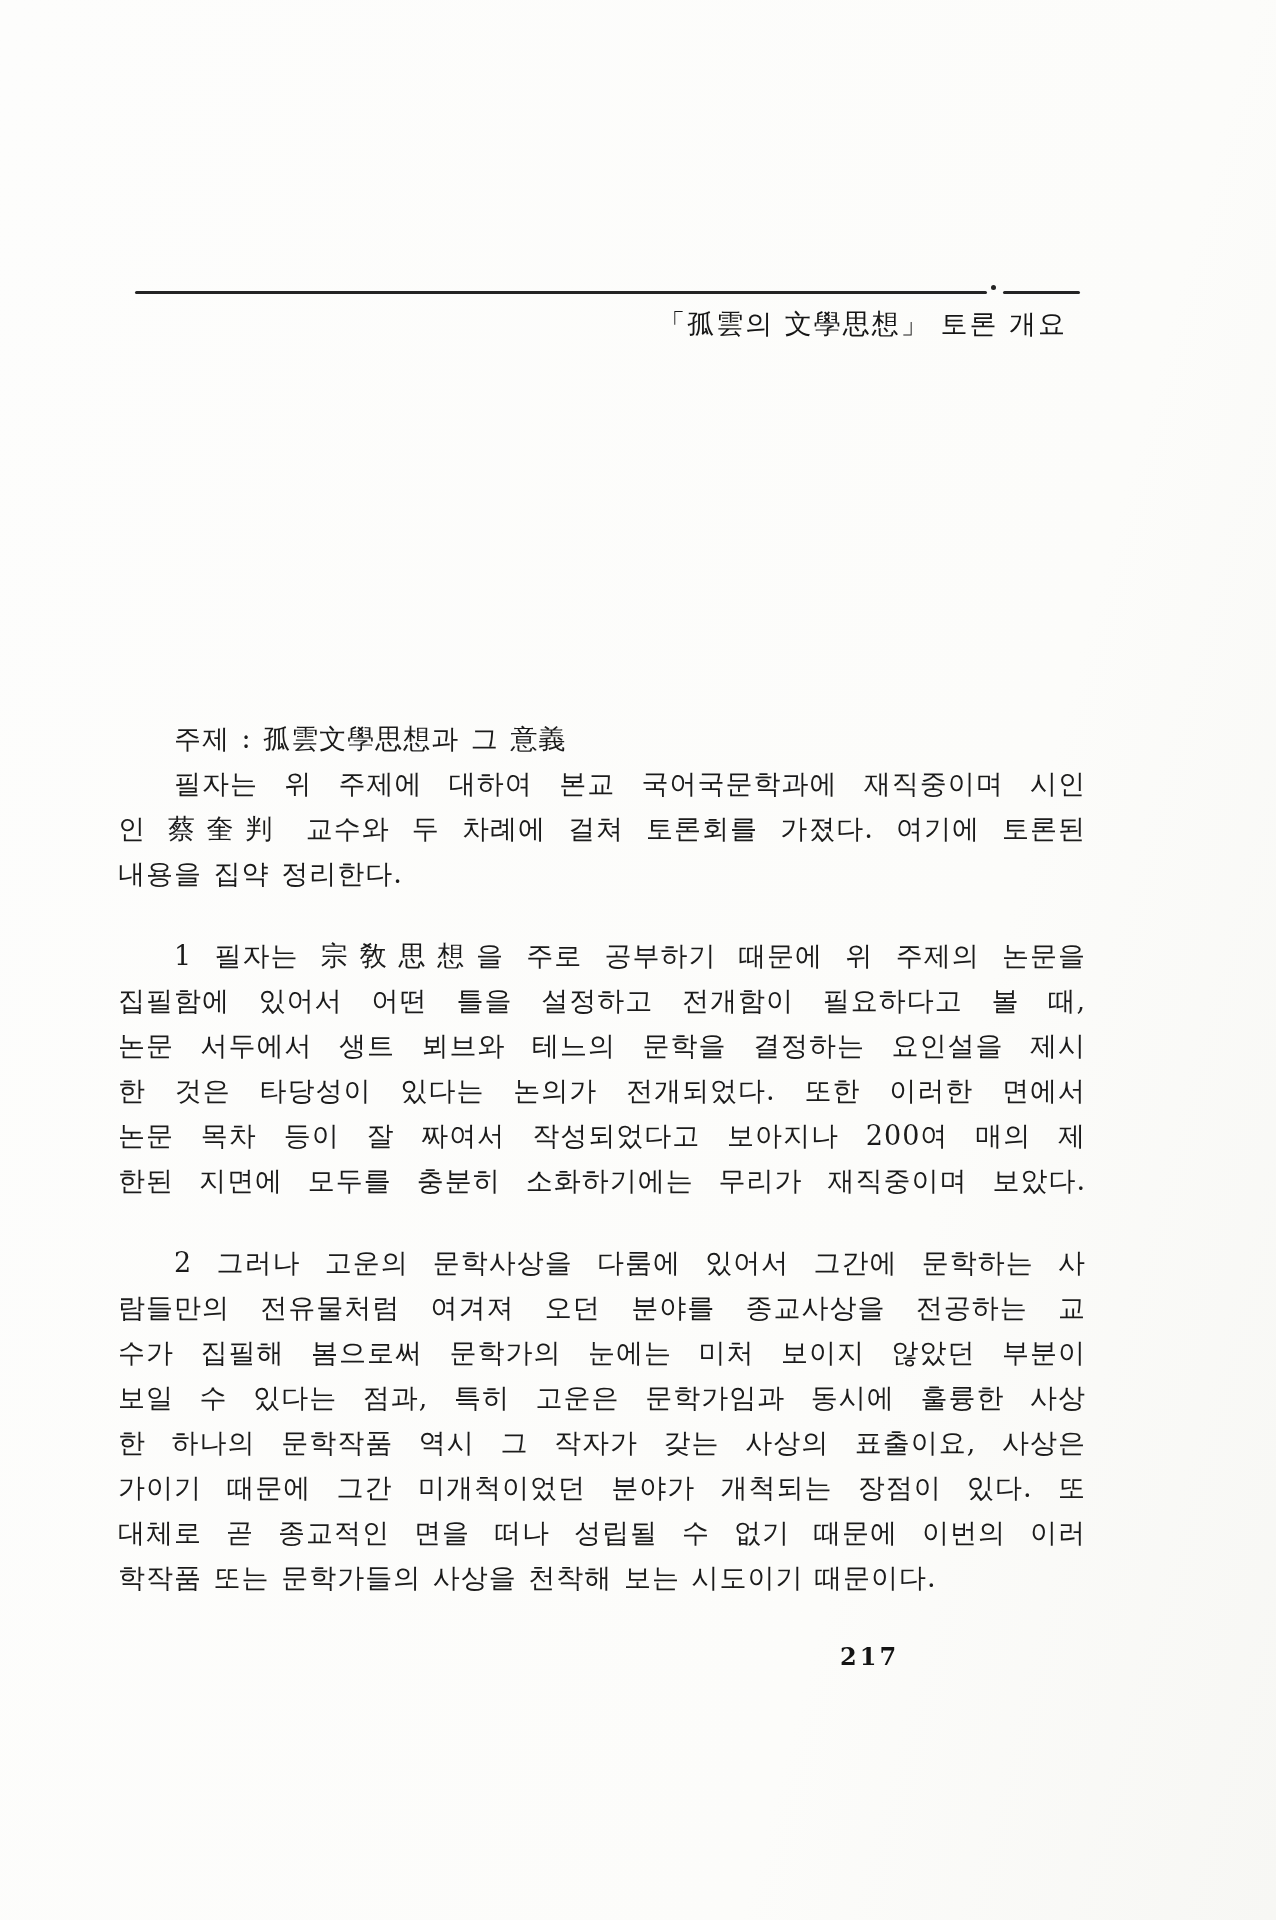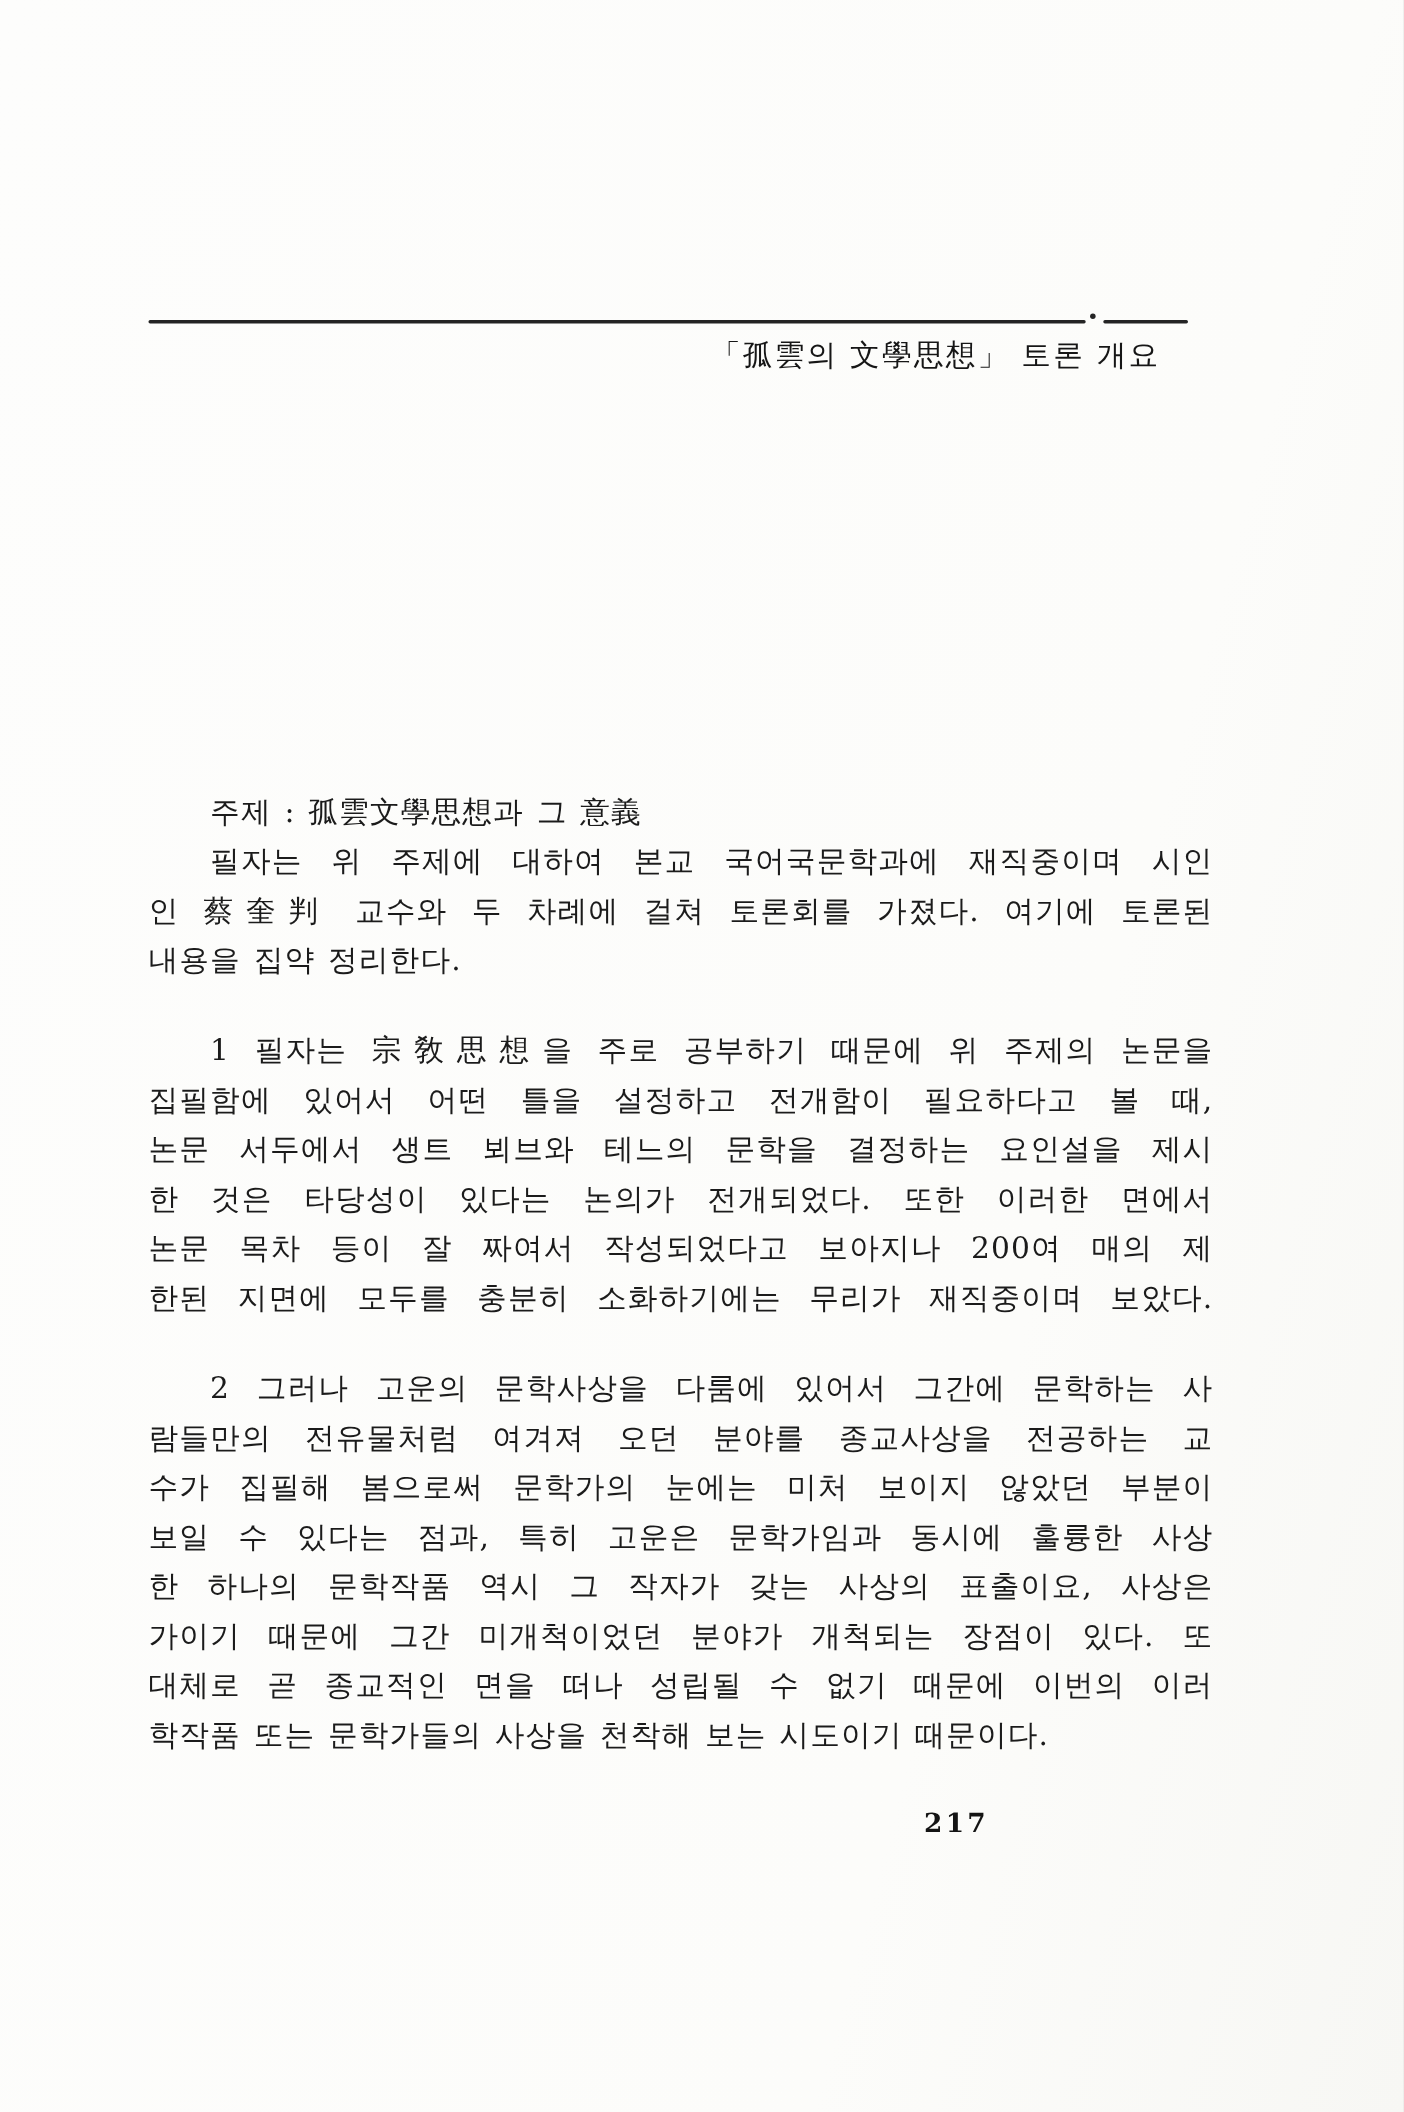--- a/index.html
+++ b/index.html
@@ -40,34 +40,34 @@
     left: 856px;
     top: -4px;
     width: 5px;
     height: 5px;
     background: #242424;
     border-radius: 50%;
   }
 
   .running-title {
     position: absolute;
-    left: 140px;
+    left: 152px;
     top: 304px;
     width: 915px;
     text-align: right;
     font-size: 27px;
     line-height: 40px;
     letter-spacing: 2px;
     color: #161616;
     white-space: nowrap;
   }
 
   .content {
     position: absolute;
-    left: 135px;
+    left: 118px;
     top: 716px;
     width: 968px;
     font-size: 27px;
     line-height: 45px;
     letter-spacing: 1px;
     color: #1b1b1b;
   }
   .content p.line {
     margin: 0;
     height: 45px;

